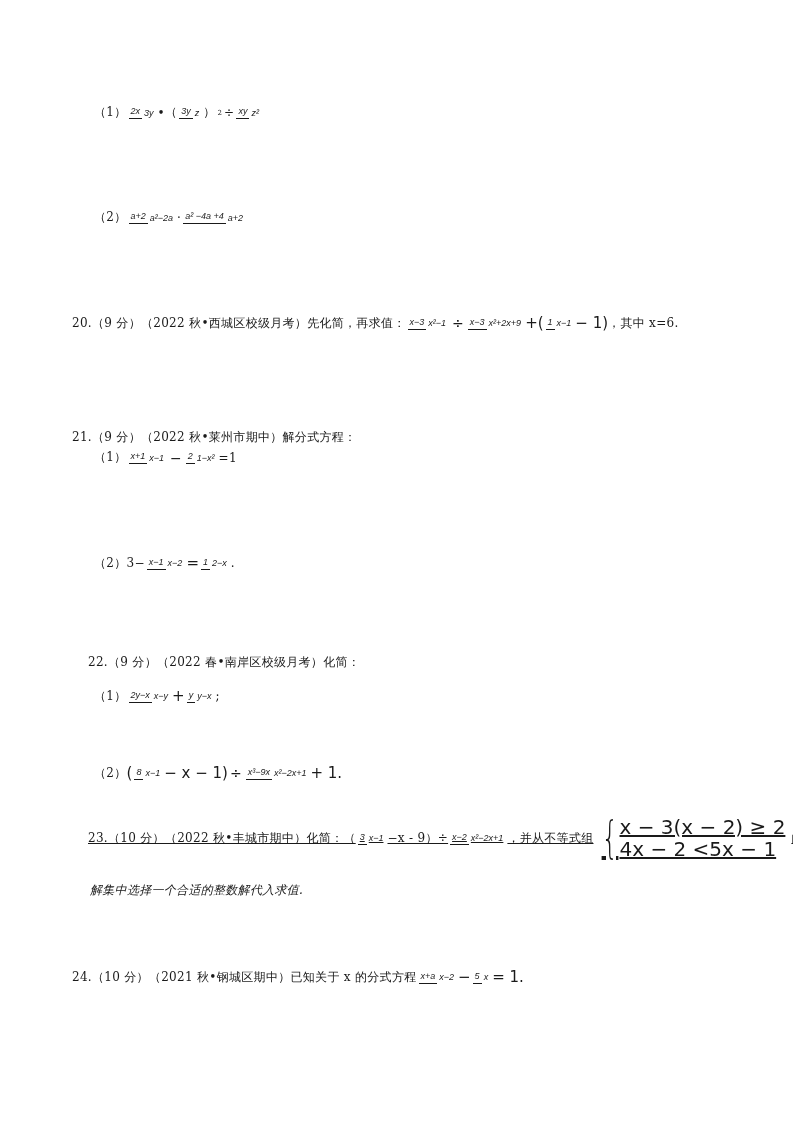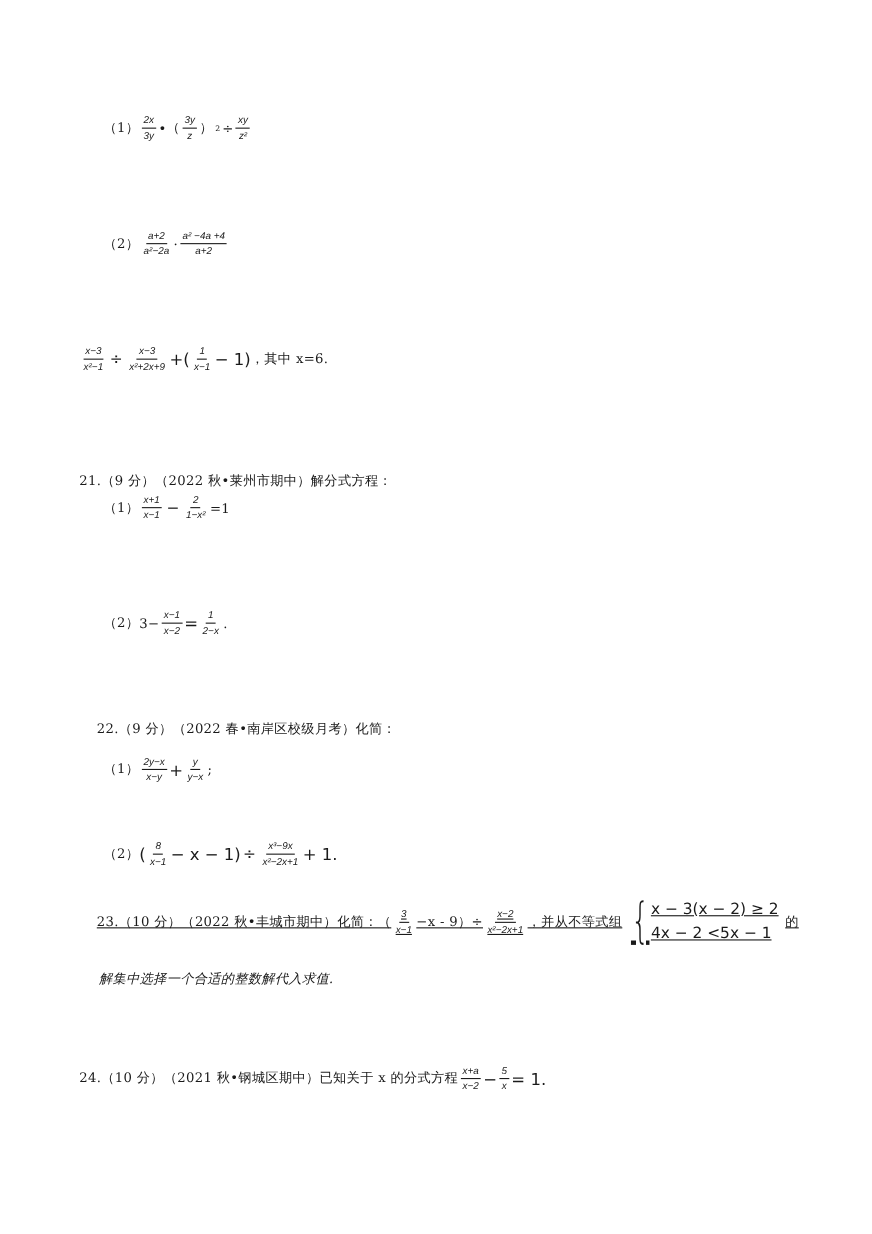--- a/index.html
+++ b/index.html
@@ -4,32 +4,32 @@
 <style>
   html, body { margin: 0; padding: 0; background: #ffffff; }
   body {
     width: 793px; height: 1122px; position: relative; overflow: hidden;
     font-family: "DejaVu Serif", "Liberation Serif", serif;
     color: #1a1a1a; font-size: 12px;
   }
   .line { position: absolute; white-space: nowrap; display: flex; align-items: center; }
   .txt { font-size: 12px; letter-spacing: 0.3px; }
   .frac {
-    display: inline-flex; flex-direction: column; align-items: center;
+    display: inline-flex; flex-direction: row; align-items: center;
     vertical-align: middle; margin: 0 2px; font-size: 9px;
     font-family: "Liberation Sans", "DejaVu Sans", sans-serif; font-style: italic; text-align: center;
   }
   .frac .num { padding: 0 2px 1px; border-bottom: 1px solid #1a1a1a; line-height: 11px; }
   .frac .den { padding: 1px 2px 0; line-height: 11px; }
   .op { font-family: "DejaVu Sans", sans-serif; font-size: 14px; margin: 0 2px; }
   .big { font-family: "DejaVu Sans", sans-serif; font-size: 15px; }
   .sup { font-size: 7px; vertical-align: super; margin: 0 2px; }
   .system { display: inline-flex; align-items: center; margin-left: 2px; }
   .brace { font-size: 44px; font-family: "DejaVu Sans", sans-serif; line-height: 44px; transform: scaleX(0.6); margin-right: -4px; font-weight: 200; }
-  .sys-rows { display: flex; flex-direction: column; font-family: "DejaVu Sans", sans-serif; font-size: 14px; line-height: 22px; }
+  .sys-rows { display: flex; flex-direction: column; font-family: "DejaVu Sans", sans-serif; font-size: 20px; line-height: 22px; }
   .sys-rows span { font-style: normal; }
 </style>
 </head>
 <body>
 
 <div class="line" style="left:94px; top:104px;">
   <span class="txt">（1）</span>
   <span class="frac">
       <span class="num">2x</span>
       <span class="den">3y</span>
@@ -56,20 +56,21 @@
       <span class="den">a²−2a</span>
     </span>
   <span class="txt">·</span>
   <span class="frac">
       <span class="num">a² −4a +4</span>
       <span class="den">a+2</span>
     </span>
 </div>
 
 <div class="line" style="left:72px; top:314px;">
+  <span class="txt">20.（9 分）（2022 秋•西城区校级月考）先化简，再求值：</span>
   <span class="frac">
       <span class="num">x−3</span>
       <span class="den">x²−1</span>
     </span>
   <span class="op">÷</span>
   <span class="frac">
       <span class="num">x−3</span>
       <span class="den">x²+2x+9</span>
     </span>
   <span class="big">+</span>

